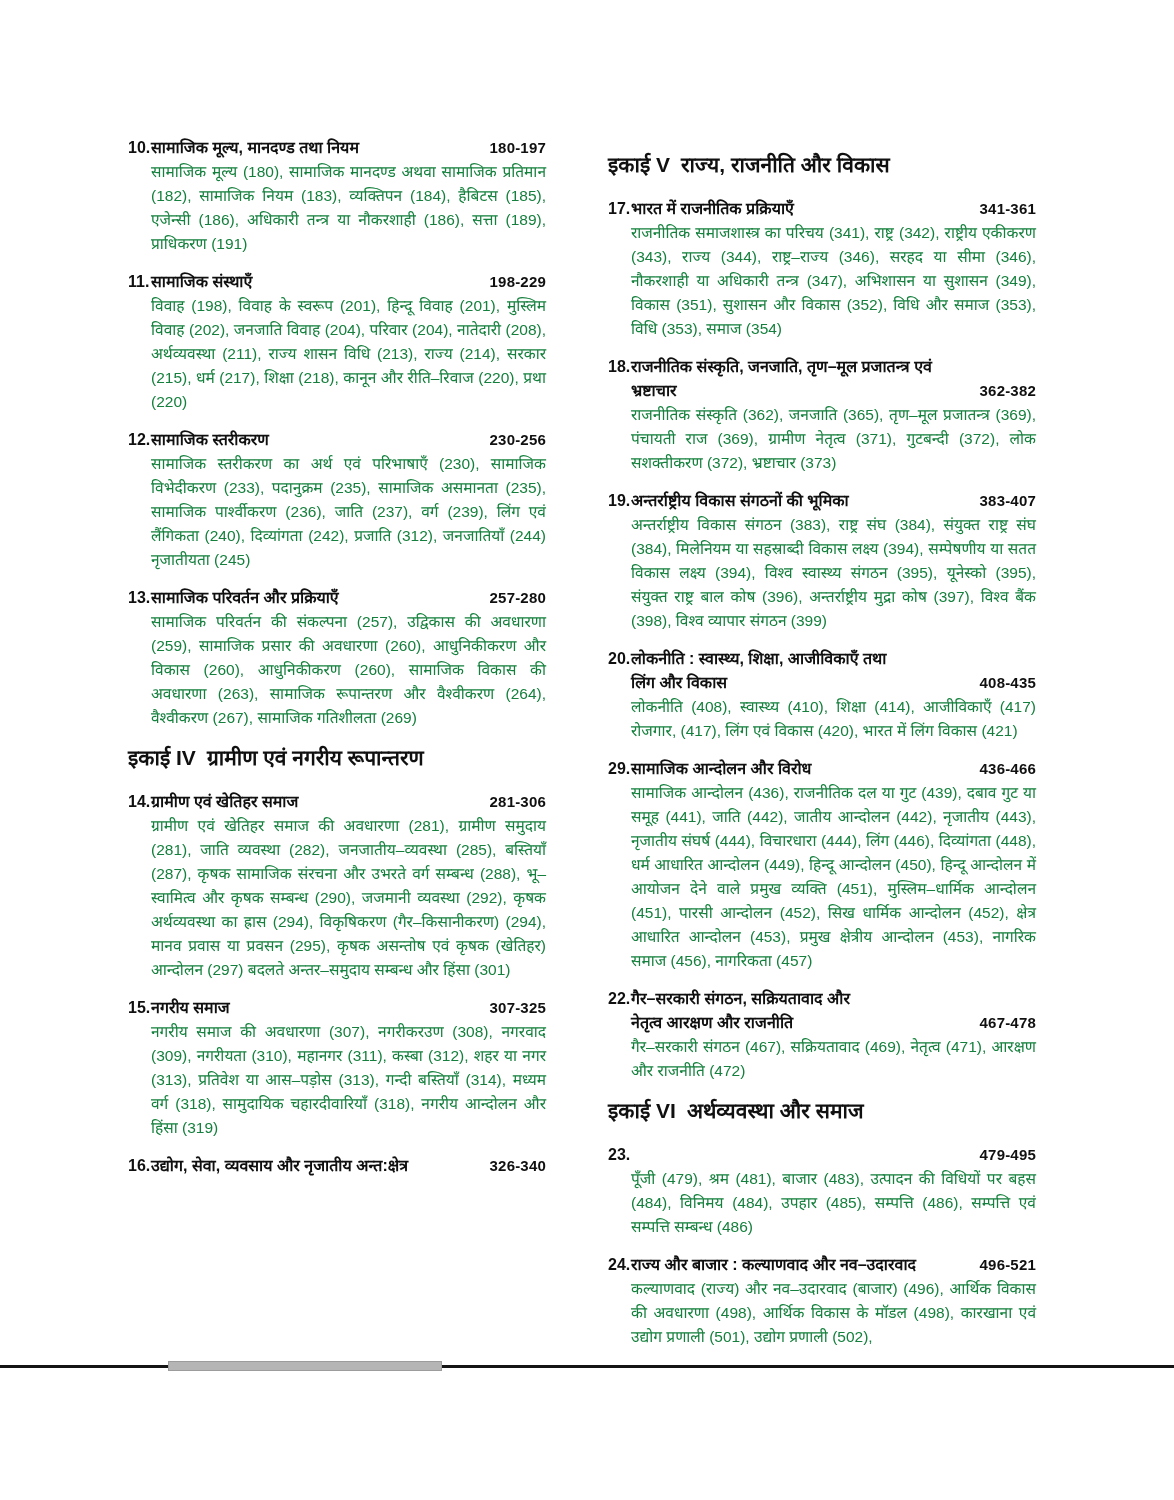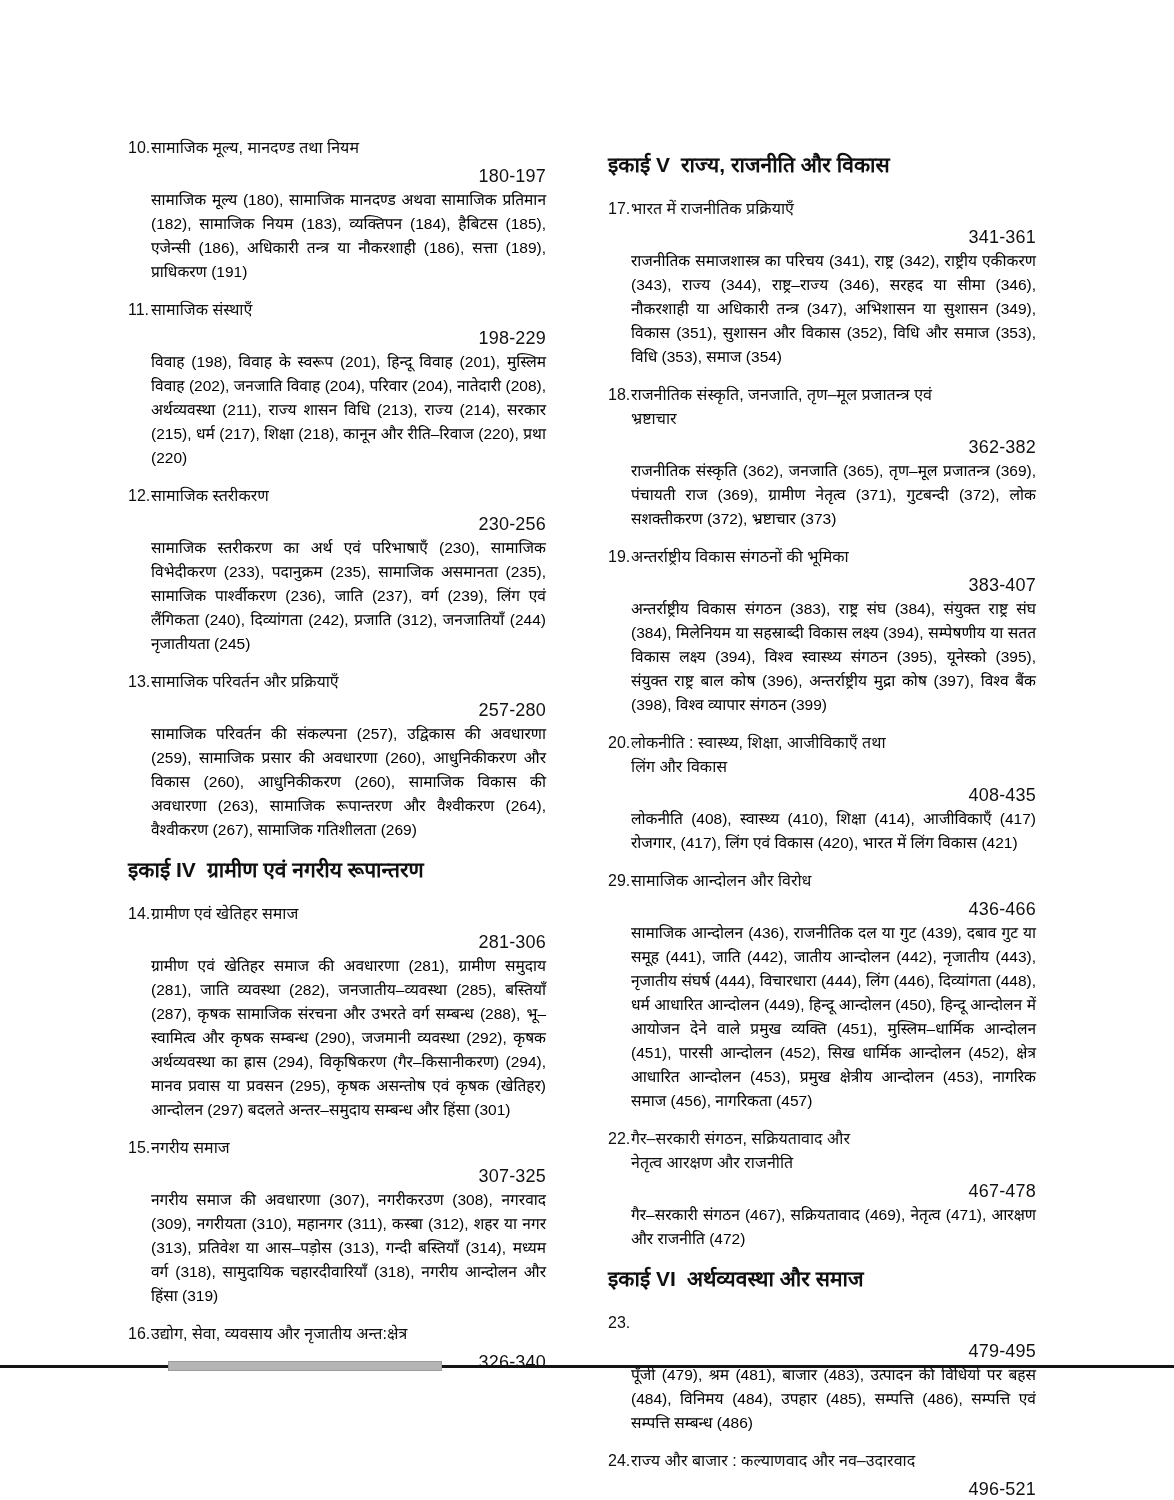--- a/index.html
+++ b/index.html
@@ -36,46 +36,45 @@
     color: #101010;
     margin: 12px 0 19px 0;
     white-space: nowrap;
   }
   .toc-column > .unit-heading:first-child { margin-top: 15px; }
   .unit-label { margin-right: 11px; }
 
   .entry { margin-bottom: 14px; }
   .entry-head {
     display: flex;
-    font-weight: 400;
+    font-weight: 700;
     font-size: 16px;
     line-height: 24px;
     color: #101010;
   }
   .num {
     flex: none;
     width: 23px;
   }
   .title-block { flex: 1; min-width: 0; }
   .title-row { display: flex; }
   .title-row .title { flex: 1; }
   .pages {
     flex: none;
     margin-left: auto;
     padding-left: 8px;
-    font-size: 18px;
+    font-size: 15px;
     letter-spacing: 0.2px;
     white-space: nowrap;
-    margin-top: 28px;
   }
   .desc {
     margin-left: 23px;
     font-size: 15.5px;
     line-height: 24px;
-    color: #000000;
+    color: #15803d;
     text-align: justify;
   }
 
   .footer-rule {
     position: absolute;
     left: 0;
     top: 1365px;
     width: 1174px;
     height: 3px;
   }

